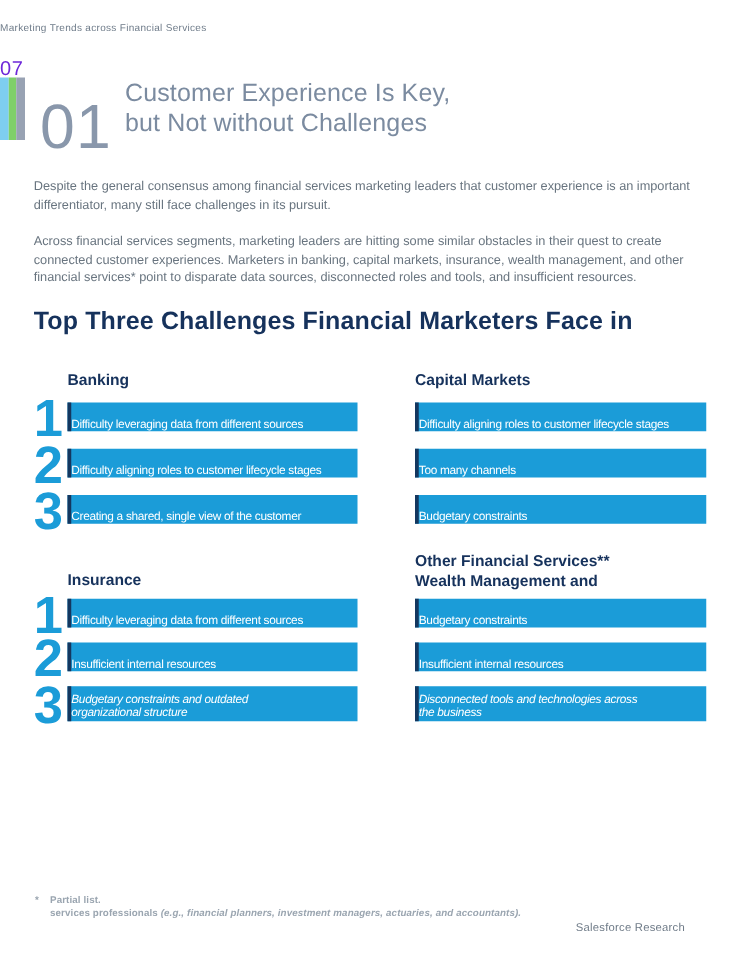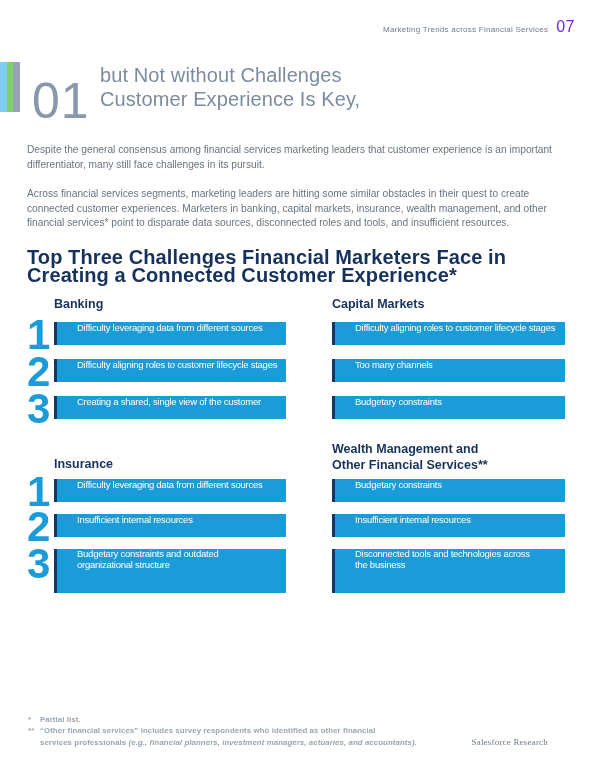--- a/index.html
+++ b/index.html
@@ -17,21 +17,21 @@
     position:relative;
     width:600px;height:777px;
     background:#ffffff;
     margin:0 auto;
     overflow:hidden;
   }
 
   
   .hdr{
     position:absolute;top:18px;left:0;right:25px;
-    display:flex;justify-content:flex-end;align-items:baseline;gap:8px;
+    display:flex;justify-content:flex-end;align-items:baseline;gap:20px;flex-direction:column;
   }
   .hdr-title{font-size:8px;color:#6E7B89;letter-spacing:.25px;}
   .hdr-num{font-size:16px;color:#6d28d9;letter-spacing:.5px;}
 
   
   .stripe-bar{position:absolute;left:0;top:62px;width:20px;height:50px;display:flex;}
   .stripe{height:100%;}
   .stripe.s1{width:7px;background:var(--stripe-lightblue);}
   .stripe.s2{width:6px;background:var(--stripe-green);}
   .stripe.s3{width:7px;background:var(--stripe-gray);}
@@ -74,80 +74,79 @@
     position:absolute;left:27px;width:26px;
     font-size:42px;line-height:36px;font-weight:bold;color:var(--accent-blue);
   }
 
   
   .bar{
     position:absolute;height:23px;
     background:var(--accent-blue);
     border-left:3px solid var(--bar-edge);
     color:#ffffff;
-    display:flex;align-items:flex-start;
-    padding-left:20px;padding-right:4px;
+    display:flex;align-items:flex-end;
+    padding-left:0;padding-right:4px;
     font-size:9.5px;letter-spacing:-0.25px;
     white-space:nowrap;overflow:hidden;
   }
   .bar.col-l{left:54px;width:232px;}
   .bar.col-r{left:332px;width:233px;}
-  .bar.two-line{height:44px;line-height:10.8px;white-space:pre-line;overflow:visible;}
+  .bar.two-line{height:28px;line-height:10.8px;white-space:pre-line;overflow:visible;font-style:italic;}
 
   
   .footnotes{
     position:absolute;left:28px;top:714px;
     font-size:7.8px;line-height:11.4px;color:#9AA5B0;letter-spacing:.1px;font-weight:bold;
   }
   .fn-marker{display:inline-block;width:12px;}
   .fn-indent{margin-left:12px;}
   .fn-italic{font-style:italic;}
 
   
   .brand{
     position:absolute;top:737px;left:0;width:548px;
     text-align:right;
-    font-size:9px;color:#6E7A87;letter-spacing:.2px;font-family:Liberation Serif, serif;
+    font-size:9px;color:#6E7A87;letter-spacing:.2px;
   }
 </style>
 </head>
 <body>
 
 <div class="page">
 
   <div class="hdr">
     <span class="hdr-title">Marketing Trends across Financial Services</span>
     <span class="hdr-num">07</span>
   </div>
 
   <div class="stripe-bar">
     <div class="stripe s1"></div>
     <div class="stripe s2"></div>
     <div class="stripe s3"></div>
   </div>
   <div class="hero-num">01</div>
   <div class="hero-title">
+    <div>Customer Experience Is Key,</div>
     <div>but Not without Challenges</div>
-    <div>Customer Experience Is Key,</div>
   </div>
 
   <p class="para p1">Despite the general consensus among financial services marketing leaders that customer experience is an important differentiator, many still face challenges in its pursuit.</p>
   <p class="para p2">Across financial services segments, marketing leaders are hitting some similar obstacles in their quest to create connected customer experiences. Marketers in banking, capital markets, insurance, wealth management, and other financial services* point to disparate data sources, disconnected roles and tools, and insufficient resources.</p>
 
   <div class="sec-heading">
     <div>Top Three Challenges Financial Marketers Face in</div>
-    <div>Creating a Connected Customer Experience*</div>
   </div>
 
   <div class="grp-heading gh-banking">Banking</div>
   <div class="grp-heading gh-capital">Capital Markets</div>
   <div class="grp-heading gh-insurance">Insurance</div>
   <div class="grp-heading gh-wealth">
+    <div>Other Financial Services**</div>
     <div>Wealth Management and</div>
-    <div>Other Financial Services**</div>
   </div>
 
   <div class="rank" style="top:317px">1</div>
   <div class="rank" style="top:354px">2</div>
   <div class="rank" style="top:391px">3</div>
   <div class="rank" style="top:474px">1</div>
   <div class="rank" style="top:509px">2</div>
   <div class="rank" style="top:546px">3</div>
 
   <div class="bar col-l" style="top:322px">
@@ -185,23 +184,20 @@
   <div class="bar col-r" style="top:514px">
       <span>Insufficient internal resources</span>
     </div>
   <div class="bar col-r two-line" style="top:549px"><span>Disconnected tools and technologies across
 the business</span></div>
 
   <div class="footnotes">
     <div>
       <span class="fn-marker">*</span><span>Partial list.</span>
     </div>
-    <div>
-      <span class="fn-marker">**</span><span>“Other financial services” includes survey respondents who identified as other financial</span>
-    </div>
     <div class="fn-indent">
       <span>services professionals </span><span class="fn-italic">(e.g., financial planners, investment managers, actuaries, and accountants).</span>
     </div>
   </div>
 
   <div class="brand">Salesforce Research</div>
 
 </div>
 
 </body></html>

